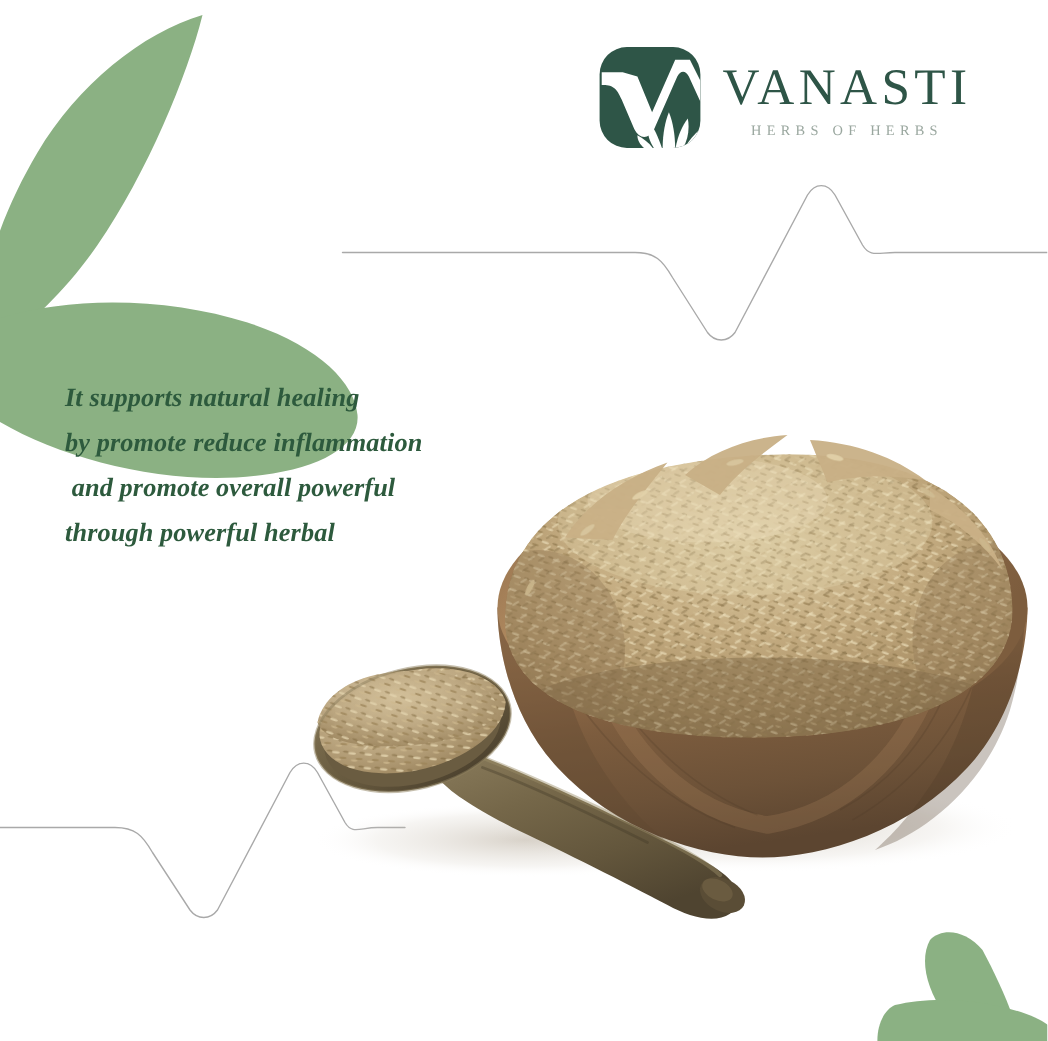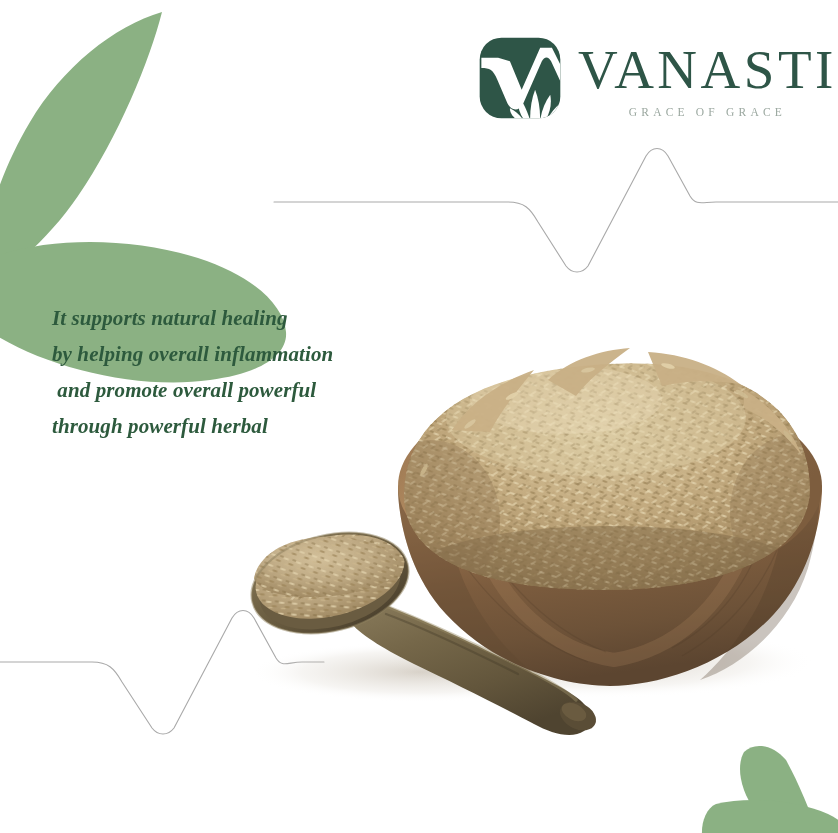--- a/index.html
+++ b/index.html
@@ -47,21 +47,21 @@
     flex: 0 0 auto;
   }
   .logo-text {
     display: flex;
     flex-direction: column;
     align-items: center;
     padding-top: 4px;
   }
   .brand-name {
     font-family: "Liberation Serif", serif;
-    font-size: 55px;
+    font-size: 41px;
     letter-spacing: 3.5px;
     color: #2e5547;
     line-height: 1;
     white-space: nowrap;
   }
   .brand-tagline {
     font-family: "Liberation Serif", serif;
     font-size: 11.5px;
     letter-spacing: 4.2px;
     color: #9aa79f;
@@ -133,27 +133,27 @@
           <path d="M62,100 C62,86 64,74 68,64 C72,74 74,86 74,100 Z"></path>
           <path d="M74,100 C76,88 80,78 86,70 C88,80 86,92 80,100 Z"></path>
           <path d="M62,100 C58,88 54,79 48,71 C46,81 49,92 55,100 Z"></path>
           <path d="M82,100 C86,92 92,85 98,80 L98,100 Z"></path>
           <path d="M54,100 C50,94 44,89 38,86 C38,92 42,97 47,100 Z"></path>
         </g>
       </g>
     </svg>
     <div class="logo-text">
       <div class="brand-name">VANASTI</div>
-      <div class="brand-tagline">GRACE OF GRACE</div>
+      <div class="brand-tagline">HERBS OF HERBS</div>
     </div>
   </div>
 
   <div class="headline">
     <span class="ln">It supports natural healing</span>
-    <span class="ln">by helping overall inflammation</span>
+    <span class="ln">by promote reduce inflammation</span>
     <span class="ln"> and promote overall powerful</span>
     <span class="ln">through powerful herbal</span>
   </div>
 
   <svg class="photo-layer" viewBox="0 0 838 833">
     <defs>
       <radialGradient id="bowlBody" cx="45%" cy="22%" r="82%">
         <linearGradient id="bowlGrad" x1="0" y1="0" x2="0.25" y2="1">
           <stop offset="0%" stop-color="#a9835c"></stop>
         </linearGradient>

